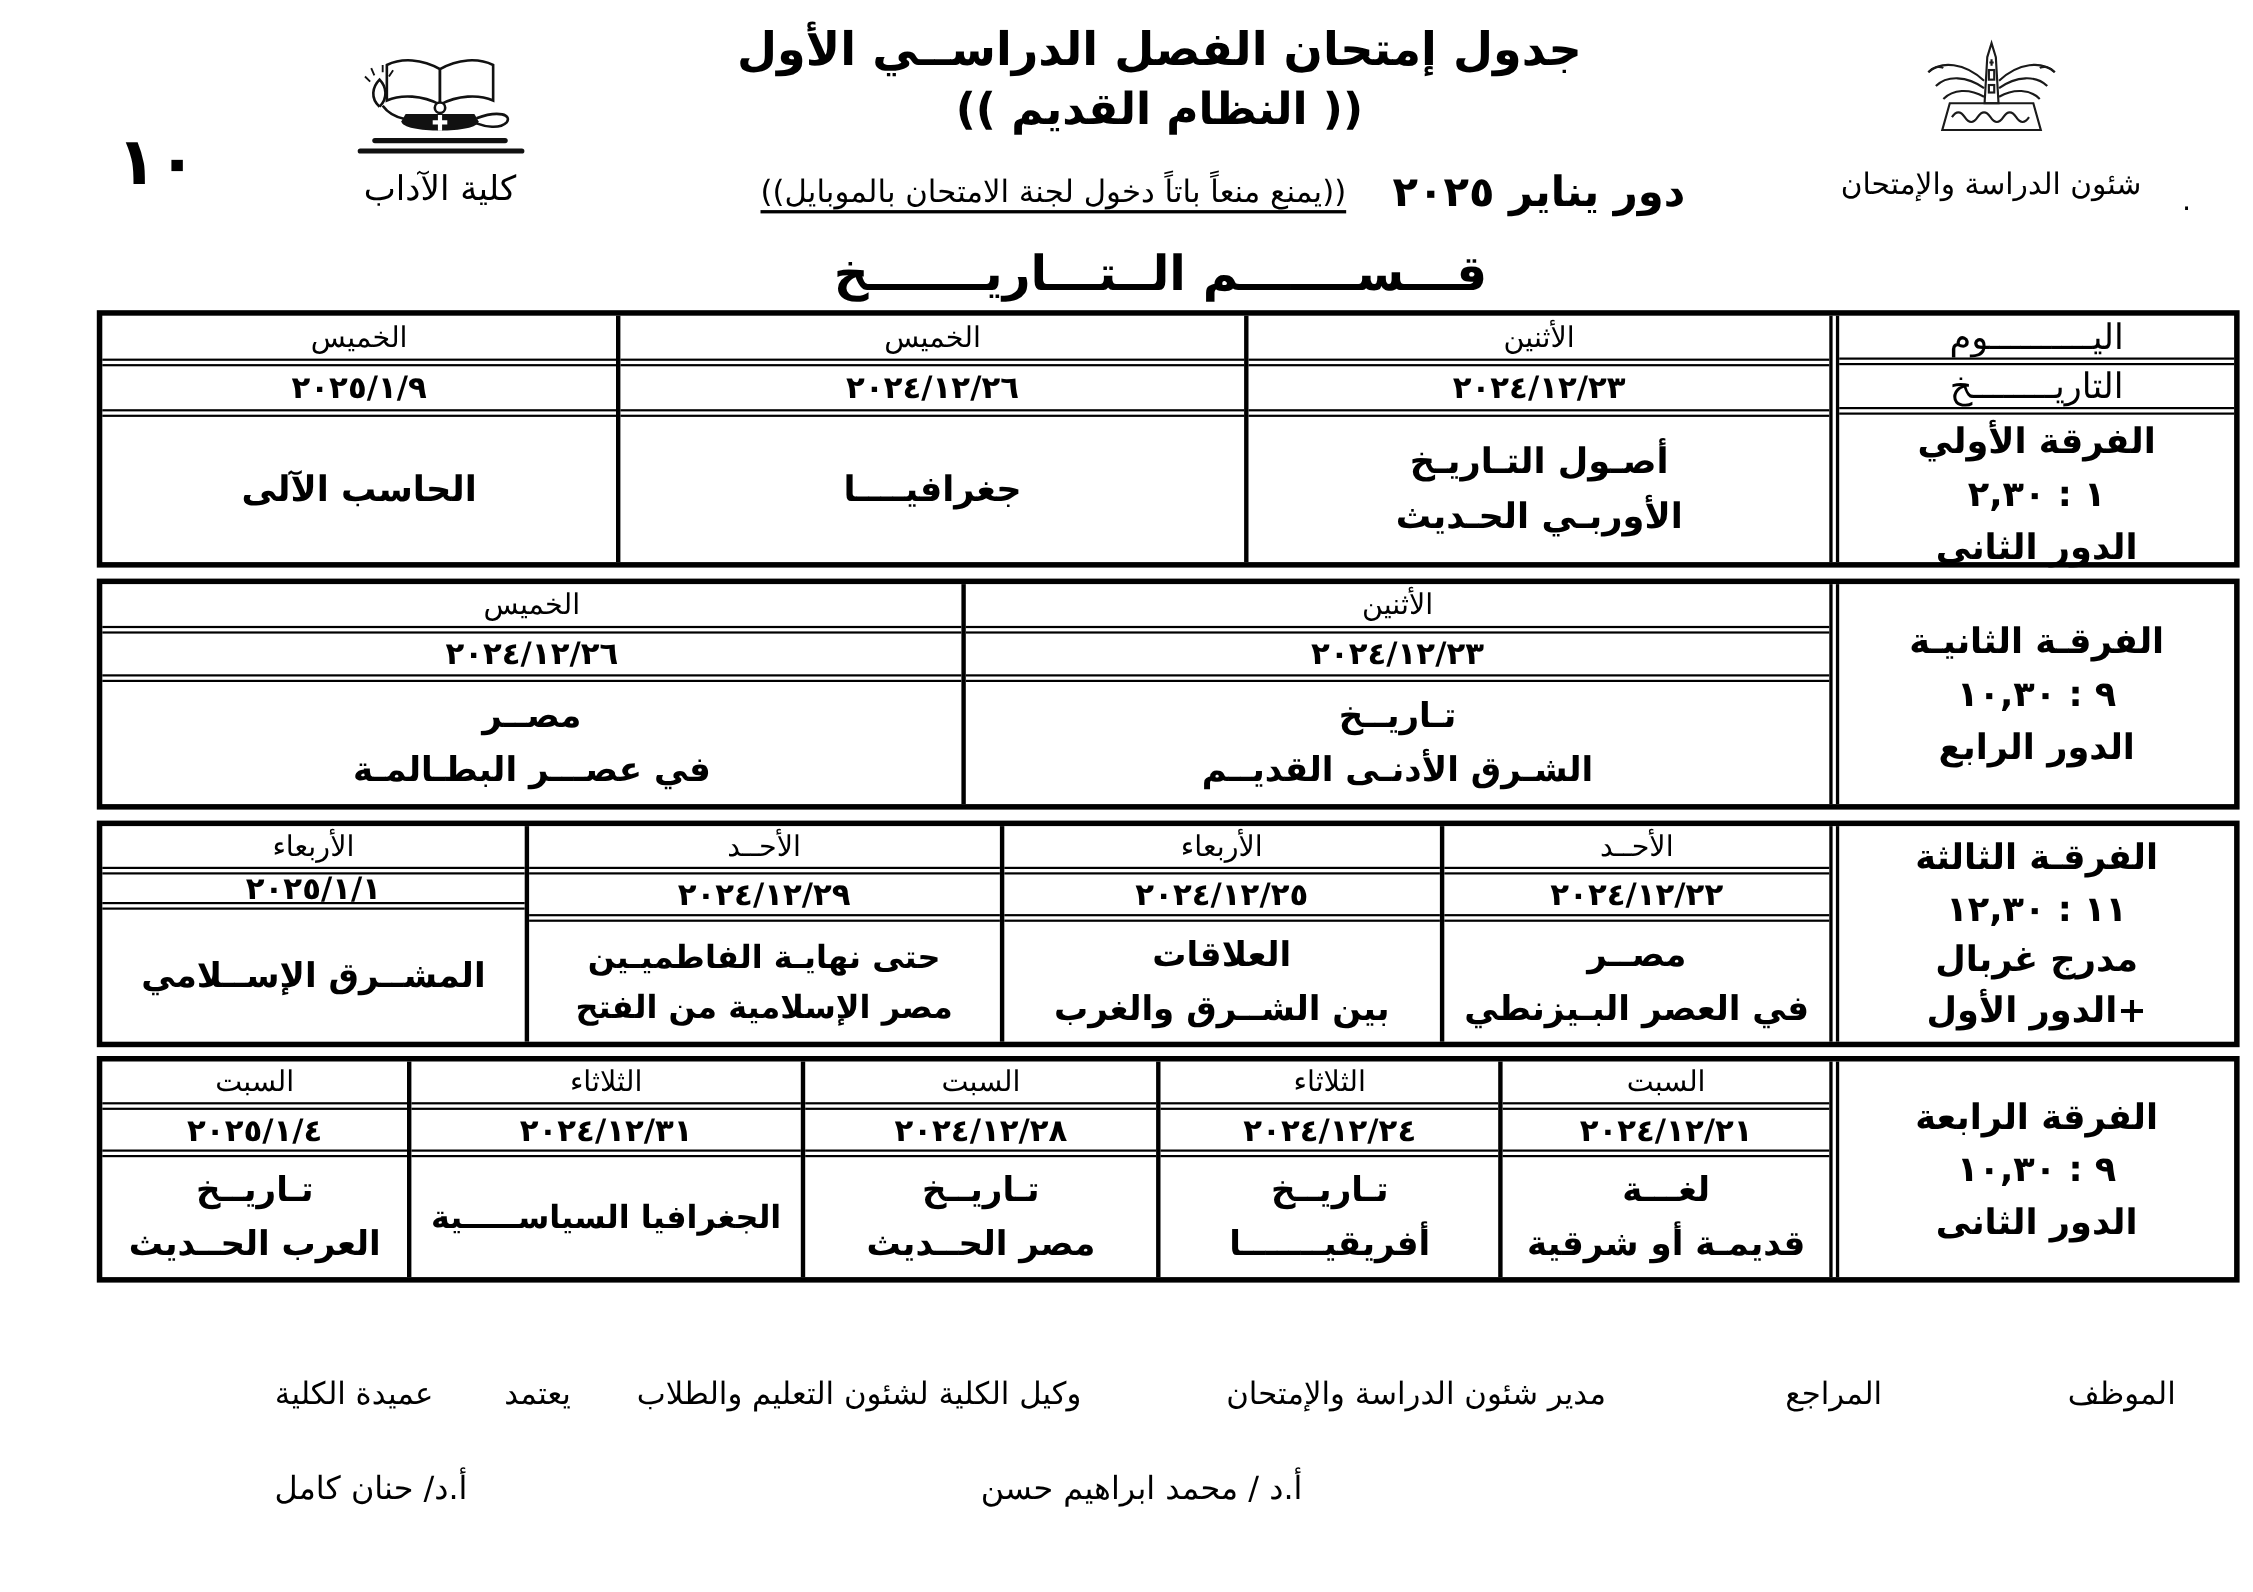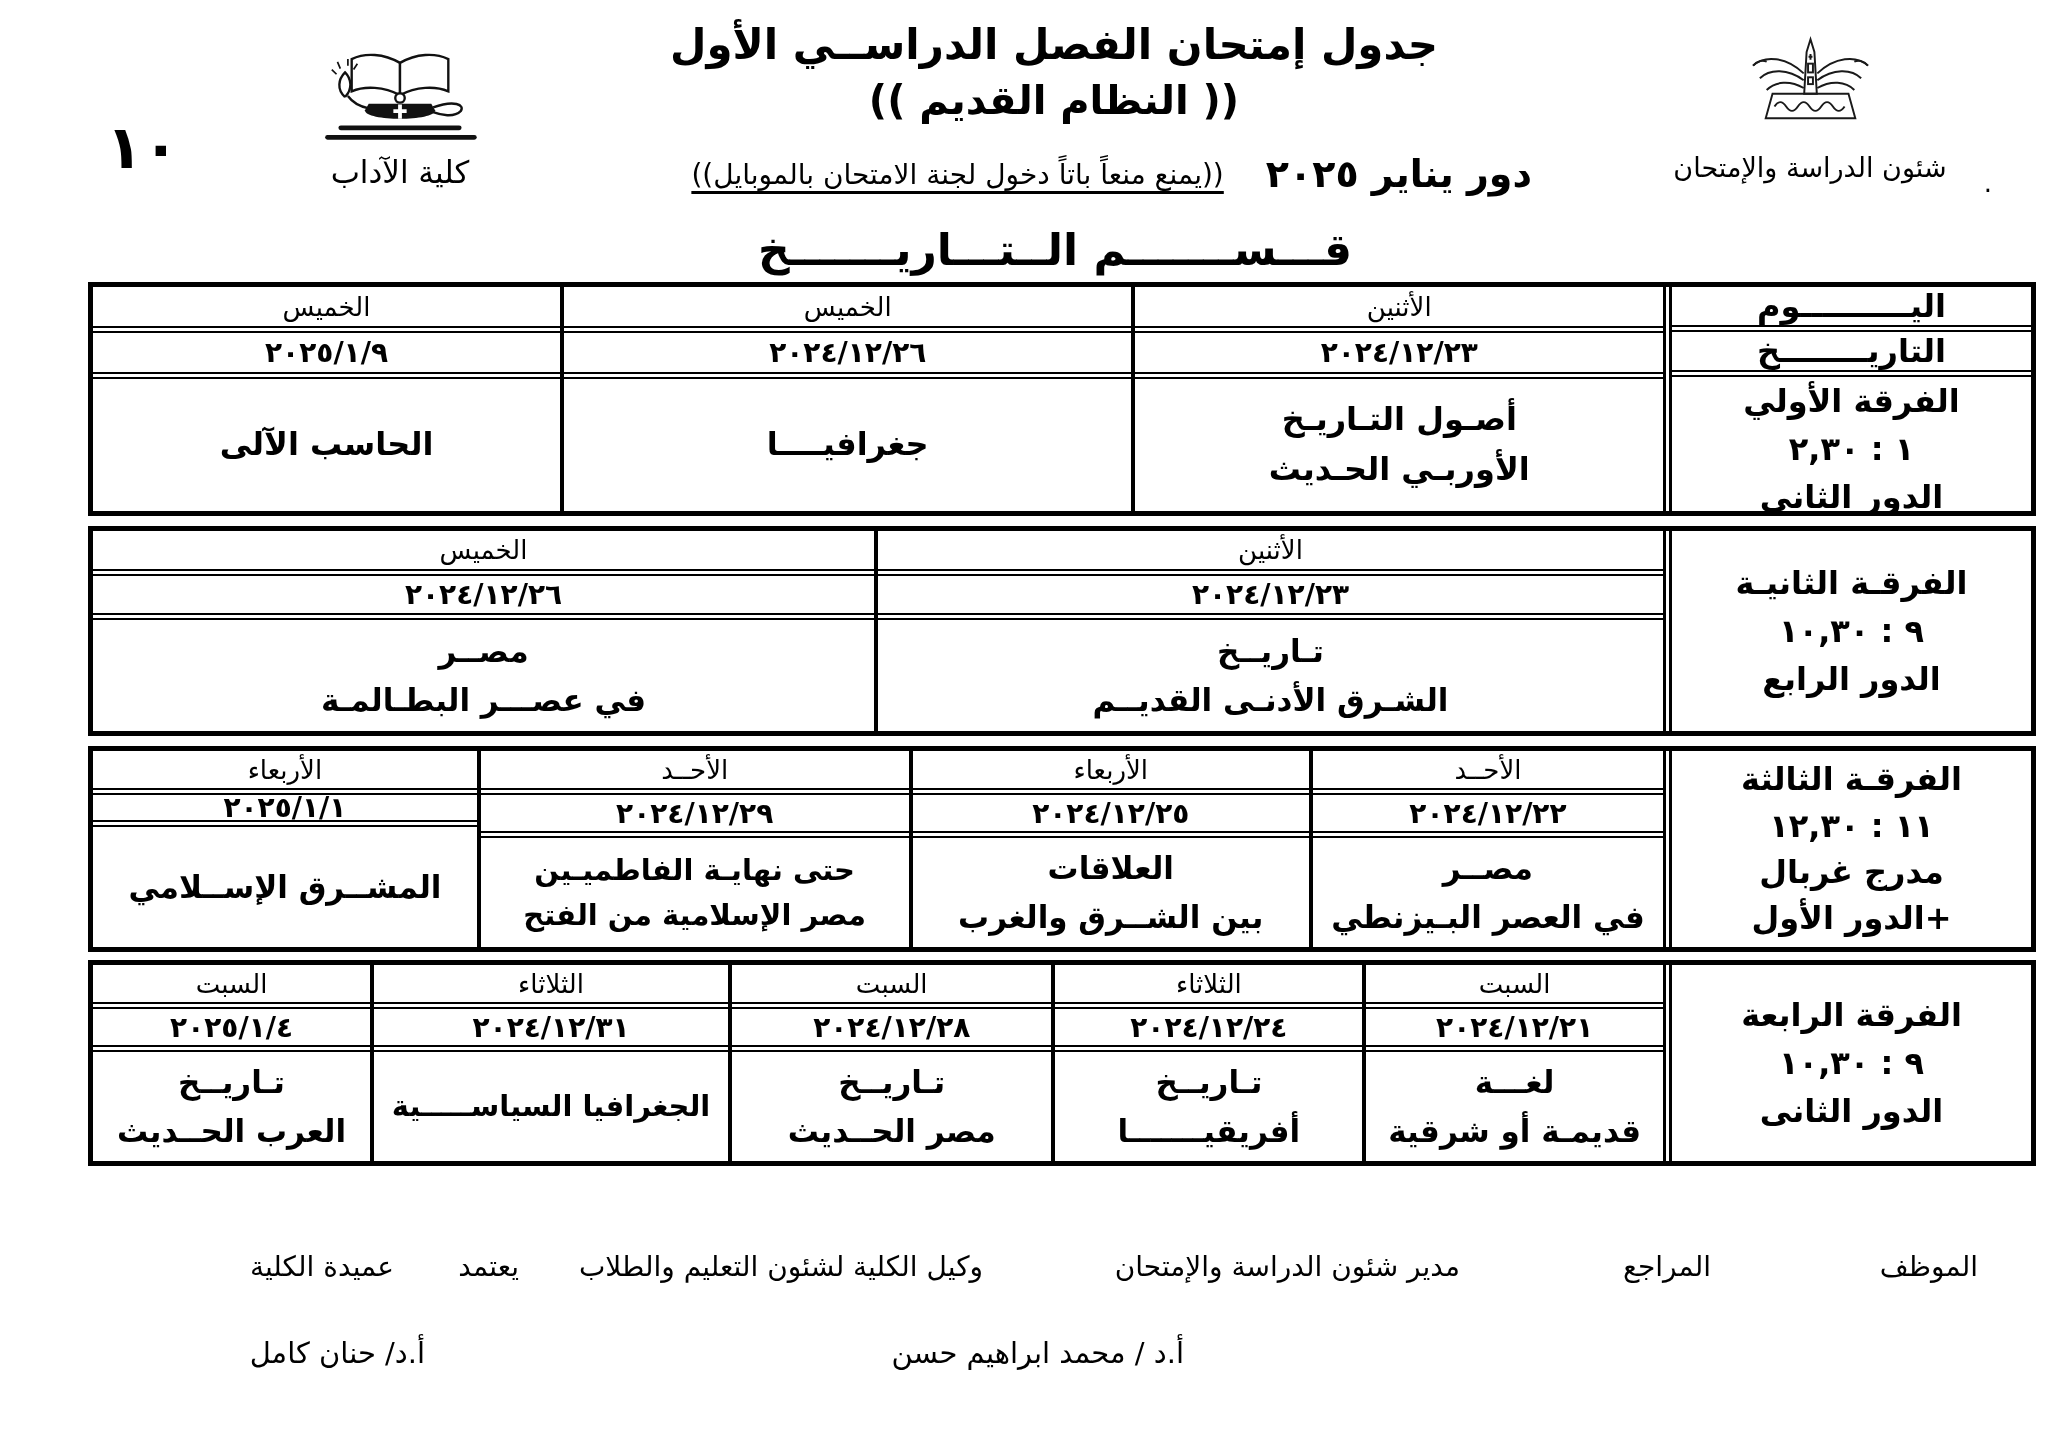--- a/index.html
+++ b/index.html
@@ -32,21 +32,21 @@
                 font-size:44px; font-weight:bold; white-space:nowrap; }
   
   .table-wrap { position:absolute; top:282px; right:12px; left:88px; width:1948px; }
   .section { display:flex; direction:rtl; border:5px solid #000; background:#fff; }
   .s1 { height:234px; margin-bottom:10px; }
   .s2 { height:210px; margin-bottom:10px; }
   .s3 { height:206px; margin-bottom:8px; }
   .s4 { height:206px; }
   .side { width:368px; flex:0 0 368px; border-left:9px double #000; display:flex; flex-direction:column; }
   .side-cell { display:flex; align-items:center; justify-content:center; }
-  .label-cell { font-size:32px; font-weight:bold; border-bottom:7px double #000; }
+  .label-cell { font-size:32px; font-weight:normal; border-bottom:7px double #000; }
   .group-cell { flex:1; flex-direction:column; justify-content:center; text-align:center;
                 font-size:32px; font-weight:bold; line-height:1.5; }
   .cols { flex:1; display:flex; direction:rtl; }
   .col { display:flex; flex-direction:column; height:100%; }
   .col + .col { border-right:4px solid #000; }
   .cell { display:flex; align-items:center; justify-content:center; overflow:hidden; }
   .day  { font-size:26px; font-weight:normal; border-bottom:7px double #000; }
   .date { font-size:28px; font-weight:bold; border-bottom:7px double #000; }
   .subject { flex:1; flex-direction:column; text-align:center; font-size:31px; font-weight:bold; line-height:1.55; }
   .s1 .subject { font-size:32px; }

